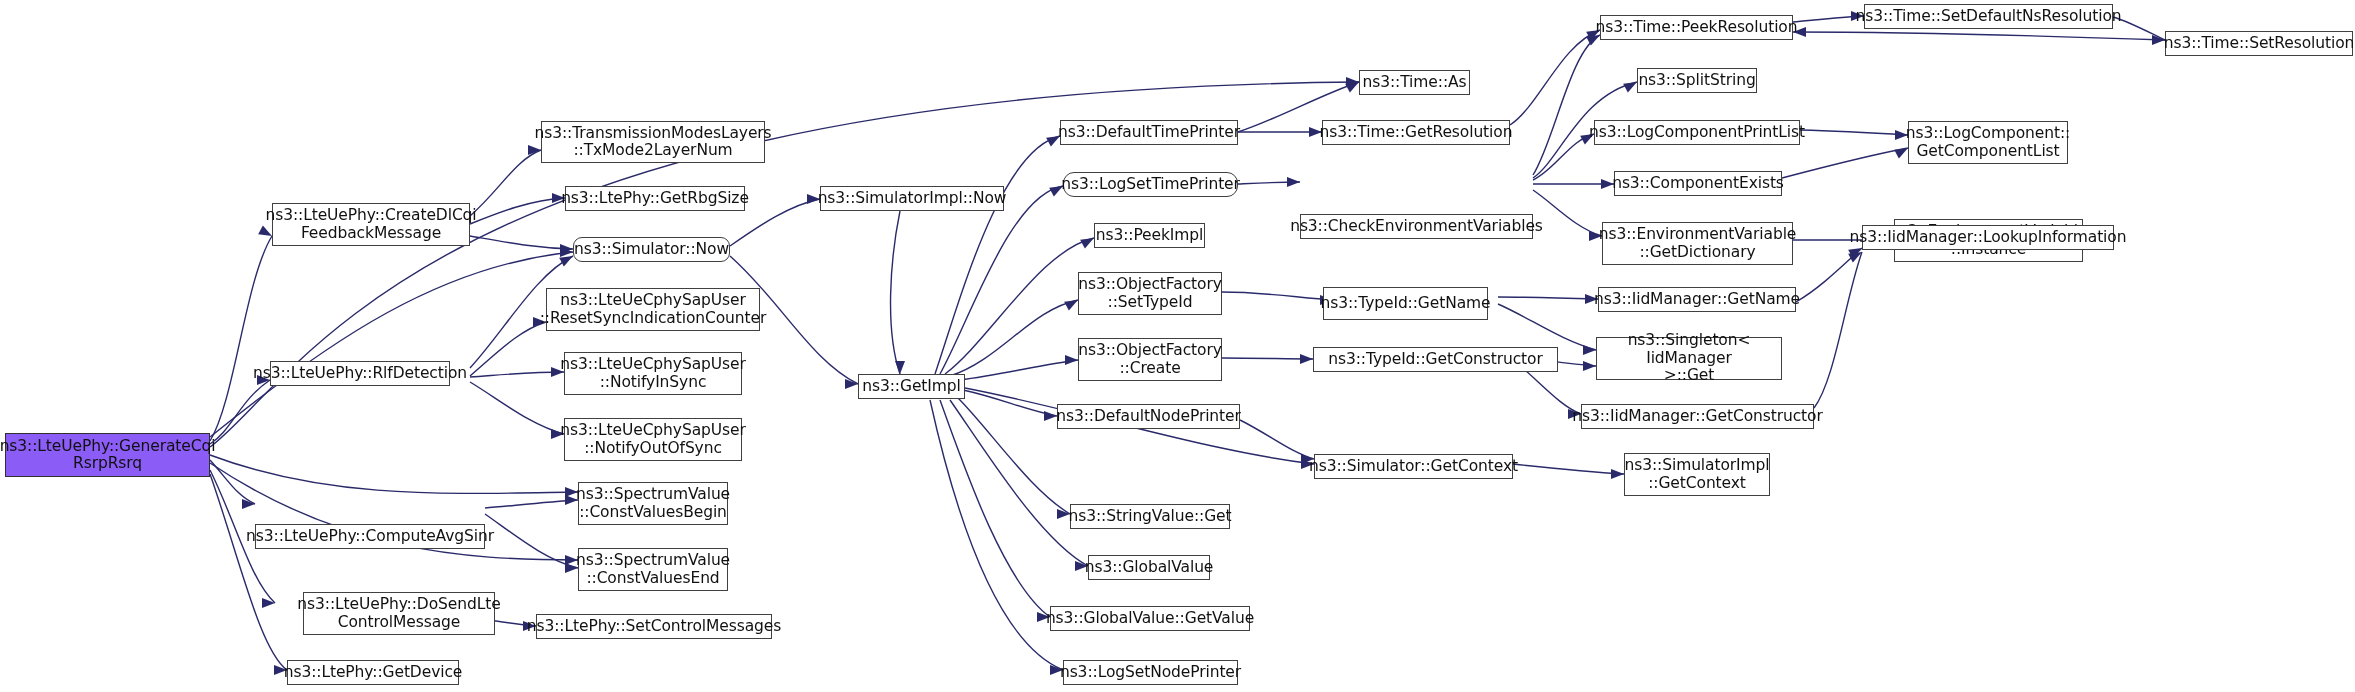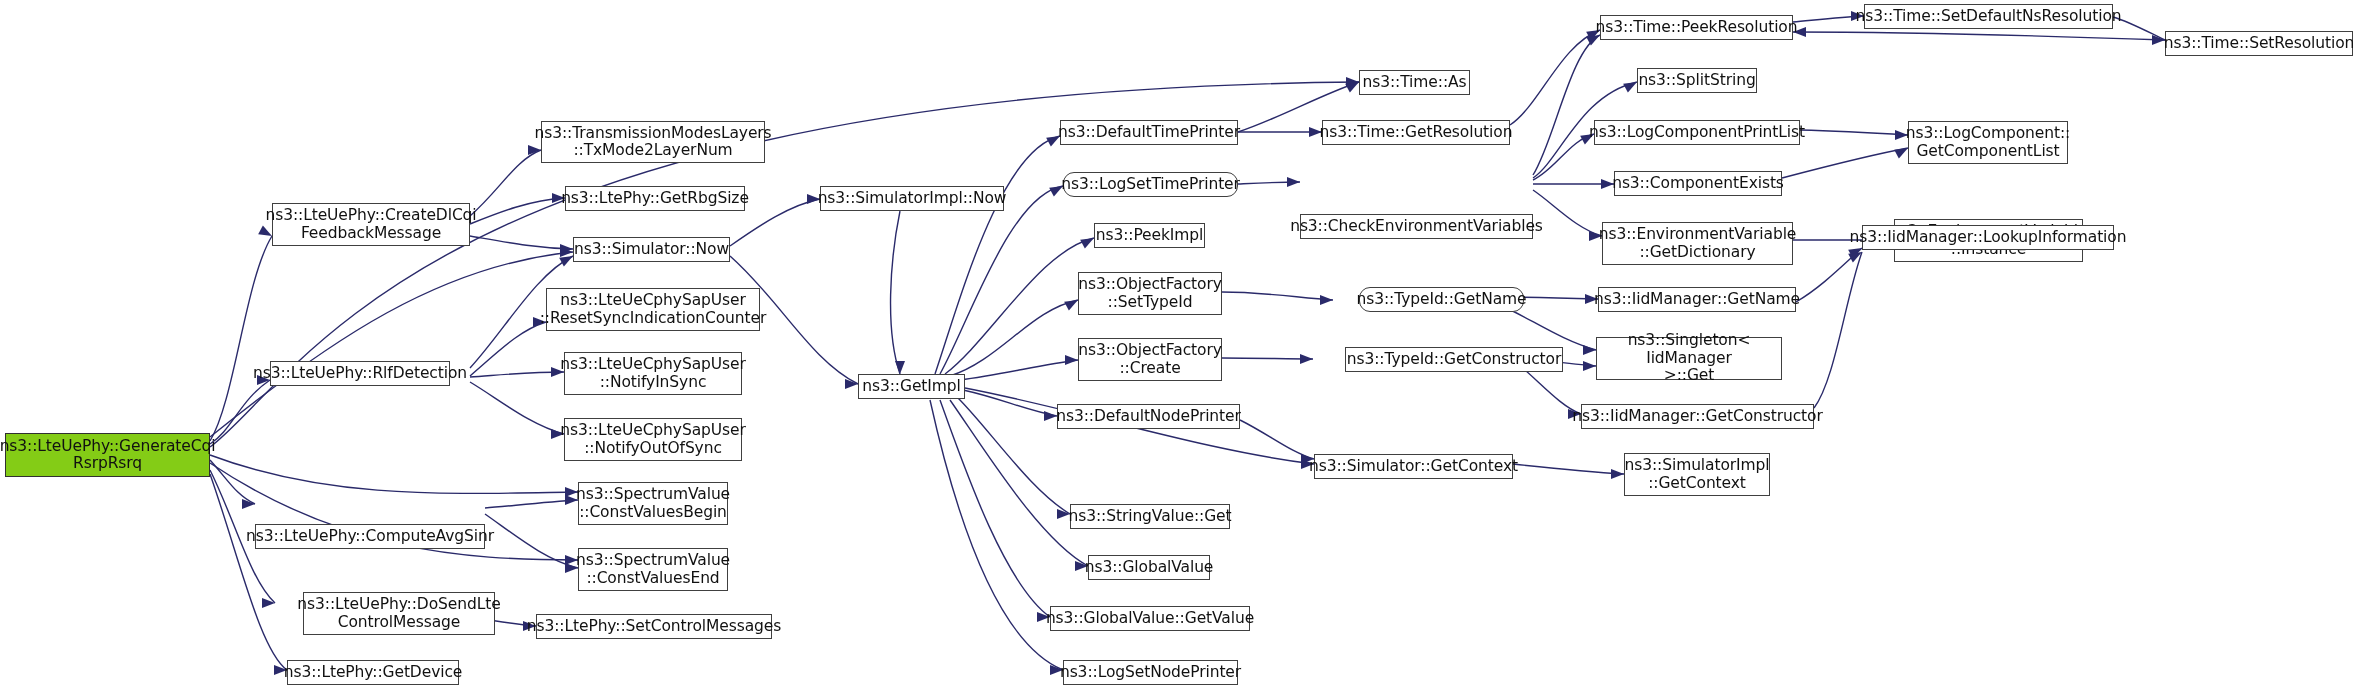--- a/index.html
+++ b/index.html
@@ -34,21 +34,21 @@
     justify-content: center;
     text-align: center;
     font-size: 15.5px;
     line-height: 17.5px;
     letter-spacing: -0.1px;
     white-space: pre-line;
     padding: 0 4px;
     z-index: 2;
   }
   .node.root {
-    background: #84cc16;
+    background: #8b5cf6;
     border: 1px solid #303030;
   }
 </style>
 </head>
 <body>
 
 <div id="canvas">
   <svg id="edge-layer" viewBox="0 0 2355 692" xmlns="http://www.w3.org/2000/svg">
       <path d="M 210 447 C 300 380 430 90 1359 82" fill="none" stroke="#2a2a6a" stroke-width="1.4"></path>
       <polygon points="0,0 -13,-5 -13,5" fill="#2a2a6a" transform="translate(1359,82) rotate(0)"></polygon>
@@ -172,21 +172,21 @@
     <div class="node" style="left: 272px; top: 203px; width: 198px; height: 43px;">ns3::LteUePhy::CreateDlCqi
 FeedbackMessage</div>
     <div class="node" style="left: 270px; top: 361px; width: 180px; height: 25px;">ns3::LteUePhy::RlfDetection</div>
     <div class="node" style="left: 255px; top: 494px; width: 230px; height: 25px; margin-top: 30px;">ns3::LteUePhy::ComputeAvgSinr</div>
     <div class="node" style="left: 275px; top: 592px; width: 192px; height: 43px; margin-left: 28px;">ns3::LteUePhy::DoSendLte
 ControlMessage</div>
     <div class="node" style="left: 287px; top: 660px; width: 172px; height: 25px;">ns3::LtePhy::GetDevice</div>
     <div class="node" style="left: 541px; top: 121px; width: 224px; height: 42px;">ns3::TransmissionModesLayers
 ::TxMode2LayerNum</div>
     <div class="node" style="left: 565px; top: 186px; width: 180px; height: 25px;">ns3::LtePhy::GetRbgSize</div>
-    <div class="node" style="left: 573px; top: 237px; width: 157px; height: 25px;">ns3::Simulator::Now</div>
+    <div class="node" style="left: 573px; top: 237px; width: 157px; height: 25px; border-radius: 9px;">ns3::Simulator::Now</div>
     <div class="node" style="left: 546px; top: 288px; width: 214px; height: 43px;">ns3::LteUeCphySapUser
 ::ResetSyncIndicationCounter</div>
     <div class="node" style="left: 564px; top: 352px; width: 178px; height: 43px;">ns3::LteUeCphySapUser
 ::NotifyInSync</div>
     <div class="node" style="left: 564px; top: 418px; width: 178px; height: 43px;">ns3::LteUeCphySapUser
 ::NotifyOutOfSync</div>
     <div class="node" style="left: 578px; top: 482px; width: 150px; height: 43px;">ns3::SpectrumValue
 ::ConstValuesBegin</div>
     <div class="node" style="left: 578px; top: 548px; width: 150px; height: 43px;">ns3::SpectrumValue
 ::ConstValuesEnd</div>
@@ -201,22 +201,22 @@
     <div class="node" style="left: 1078px; top: 338px; width: 144px; height: 43px;">ns3::ObjectFactory
 ::Create</div>
     <div class="node" style="left: 1057px; top: 404px; width: 183px; height: 25px;">ns3::DefaultNodePrinter</div>
     <div class="node" style="left: 1070px; top: 504px; width: 160px; height: 25px;">ns3::StringValue::Get</div>
     <div class="node" style="left: 1088px; top: 555px; width: 122px; height: 25px;">ns3::GlobalValue</div>
     <div class="node" style="left: 1050px; top: 606px; width: 200px; height: 25px;">ns3::GlobalValue::GetValue</div>
     <div class="node" style="left: 1063px; top: 660px; width: 175px; height: 25px;">ns3::LogSetNodePrinter</div>
     <div class="node" style="left: 1359px; top: 70px; width: 111px; height: 25px;">ns3::Time::As</div>
     <div class="node" style="left: 1322px; top: 120px; width: 188px; height: 25px;">ns3::Time::GetResolution</div>
     <div class="node" style="left: 1300px; top: 170px; width: 233px; height: 25px; margin-top: 44px;">ns3::CheckEnvironmentVariables</div>
-    <div class="node" style="left: 1359px; top: 287px; width: 165px; height: 25px; border-radius: 11px;">ns3::TypeId::GetName</div>
-    <div class="node" style="left: 1313px; top: 347px; width: 218px; height: 25px; margin-left: 32px;">ns3::TypeId::GetConstructor</div>
+    <div class="node" style="left: 1323px; top: 287px; width: 165px; height: 33px;">ns3::TypeId::GetName</div>
+    <div class="node" style="left: 1313px; top: 347px; width: 245px; height: 25px;">ns3::TypeId::GetConstructor</div>
     <div class="node" style="left: 1314px; top: 454px; width: 199px; height: 25px;">ns3::Simulator::GetContext</div>
     <div class="node" style="left: 1600px; top: 15px; width: 193px; height: 25px;">ns3::Time::PeekResolution</div>
     <div class="node" style="left: 1637px; top: 68px; width: 120px; height: 25px;">ns3::SplitString</div>
     <div class="node" style="left: 1594px; top: 120px; width: 206px; height: 25px;">ns3::LogComponentPrintList</div>
     <div class="node" style="left: 1614px; top: 171px; width: 168px; height: 25px;">ns3::ComponentExists</div>
     <div class="node" style="left: 1602px; top: 222px; width: 191px; height: 43px;">ns3::EnvironmentVariable
 ::GetDictionary</div>
     <div class="node" style="left: 1598px; top: 287px; width: 198px; height: 25px;">ns3::IidManager::GetName</div>
     <div class="node" style="left: 1596px; top: 337px; width: 186px; height: 43px;">ns3::Singleton&lt; IidManager
 &gt;::Get</div>

